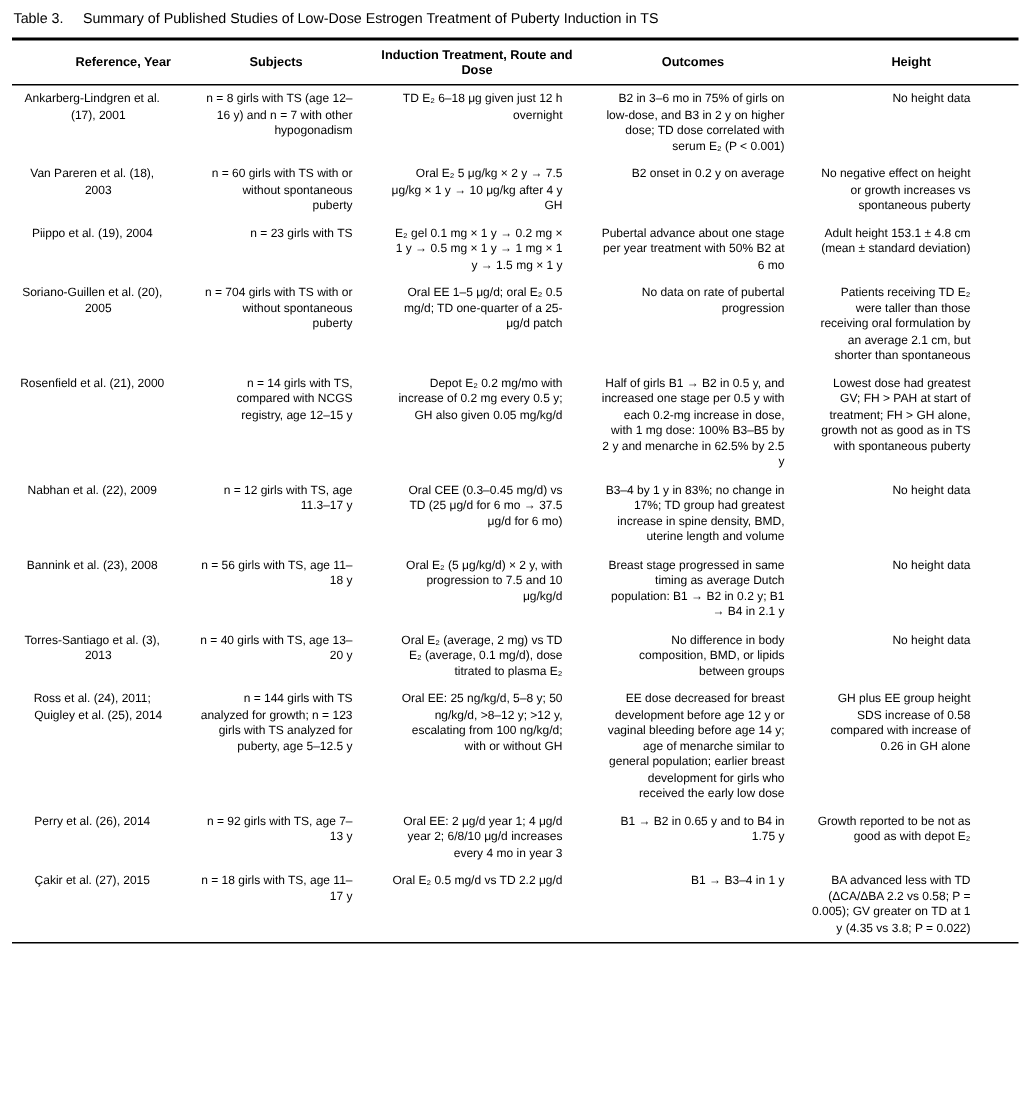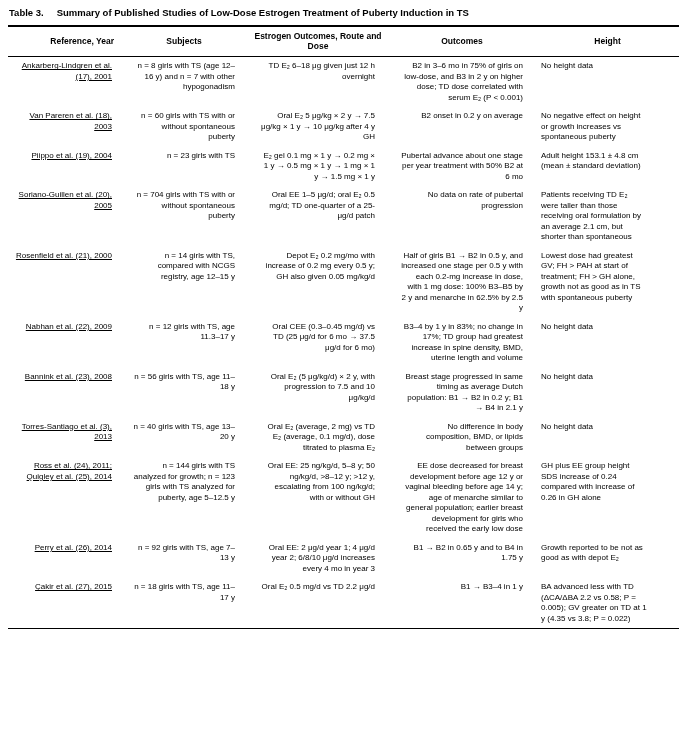--- a/index.html
+++ b/index.html
@@ -4,21 +4,21 @@
 <style>
   html, body { margin: 0; padding: 0; background: #ffffff; }
   body {
     width: 687px; height: 732px; overflow: hidden;
     font-family: "Liberation Sans", "DejaVu Sans", sans-serif;
     color: #000000;
   }
   .page { padding: 5px 8px 0 8px; }
 
   .table-title {
-    font-size: 9.5px; font-weight: bold; color: #000;
+    font-size: 9.5px; font-weight: normal; color: #000;
     padding: 2px 0 7px 1px; white-space: nowrap;
   }
   .table-title .label { margin-right: 13px; }
 
   table.studies {
     width: 671px; border-collapse: collapse; table-layout: fixed;
     border-top: 2px solid #000;
     border-bottom: 1.5px solid #000;
   }
   col.c1 { width: 112px; }
@@ -33,23 +33,23 @@
     padding: 4px 6px 5px 6px;
     border-bottom: 1px solid #000;
   }
   thead th.h-ref { text-align: right; padding-left: 2px; }
 
   tbody td {
     font-size: 8px; line-height: 10.5px;
     vertical-align: top;
     word-wrap: break-word;
   }
-  td.d-ref    { text-align: right;   padding: 4px 8px 4px 11px; text-indent: -8px; text-decoration: underline; }
+  td.d-ref    { text-align: center;   padding: 4px 8px 4px 11px; text-indent: -8px; }
   td.d-center { text-align: right; padding: 4px 13px 4px 13px; }
-  td.d-hgt    { text-align: left;   padding: 4px 32px 4px 5px; }
+  td.d-hgt    { text-align: right;   padding: 4px 32px 4px 5px; }
 </style>
 </head>
 <body>
 
 <div class="page">
 
   <div class="table-title">
     <span class="label">Table 3.</span><span class="caption">Summary of Published Studies of Low-Dose Estrogen Treatment of Puberty Induction in TS</span>
   </div>
 
@@ -58,21 +58,21 @@
       <col class="c1">
         <col class="c2">
         <col class="c3">
         <col class="c4">
         <col class="c5">
     </colgroup>
     <thead>
       <tr>
         <th class="h-ref">Reference, Year</th>
         <th>Subjects</th>
-        <th>Estrogen Outcomes, Route and Dose</th>
+        <th>Induction Treatment, Route and Dose</th>
         <th>Outcomes</th>
         <th>Height</th>
       </tr>
     </thead>
     <tbody id="table-body">
   <tr>
     <td class="d-ref">Ankarberg-Lindgren et al. (17), 2001</td>
     <td class="d-center">n = 8 girls with TS (age 12–16 y) and n = 7 with other hypogonadism</td>
     <td class="d-center">TD E₂ 6–18 μg given just 12 h overnight</td>
     <td class="d-center">B2 in 3–6 mo in 75% of girls on low-dose, and B3 in 2 y on higher dose; TD dose correlated with serum E₂ (P &lt; 0.001)</td>
@@ -133,21 +133,21 @@
     <td class="d-center">Oral E₂ (average, 2 mg) vs TD E₂ (average, 0.1 mg/d), dose titrated to plasma E₂</td>
     <td class="d-center">No difference in body composition, BMD, or lipids between groups</td>
     <td class="d-hgt">No height data</td>
   </tr>
 
   <tr>
     <td class="d-ref">Ross et al. (24), 2011; Quigley et al. (25), 2014</td>
     <td class="d-center">n = 144 girls with TS analyzed for growth; n = 123 girls with TS analyzed for puberty, age 5–12.5 y</td>
     <td class="d-center">Oral EE: 25 ng/kg/d, 5–8 y; 50 ng/kg/d, &gt;8–12 y; &gt;12 y, escalating from 100 ng/kg/d; with or without GH</td>
     <td class="d-center">EE dose decreased for breast development before age 12 y or vaginal bleeding before age 14 y; age of menarche similar to general population; earlier breast development for girls who received the early low dose</td>
-    <td class="d-hgt">GH plus EE group height SDS increase of 0.24 compared with increase of 0.26 in GH alone</td>
+    <td class="d-hgt">GH plus EE group height SDS increase of 0.58 compared with increase of 0.26 in GH alone</td>
   </tr>
 
   <tr>
     <td class="d-ref">Perry et al. (26), 2014</td>
     <td class="d-center">n = 92 girls with TS, age 7–13 y</td>
     <td class="d-center">Oral EE: 2 μg/d year 1; 4 μg/d year 2; 6/8/10 μg/d increases every 4 mo in year 3</td>
     <td class="d-center">B1 → B2 in 0.65 y and to B4 in 1.75 y</td>
     <td class="d-hgt">Growth reported to be not as good as with depot E₂</td>
   </tr>
 

